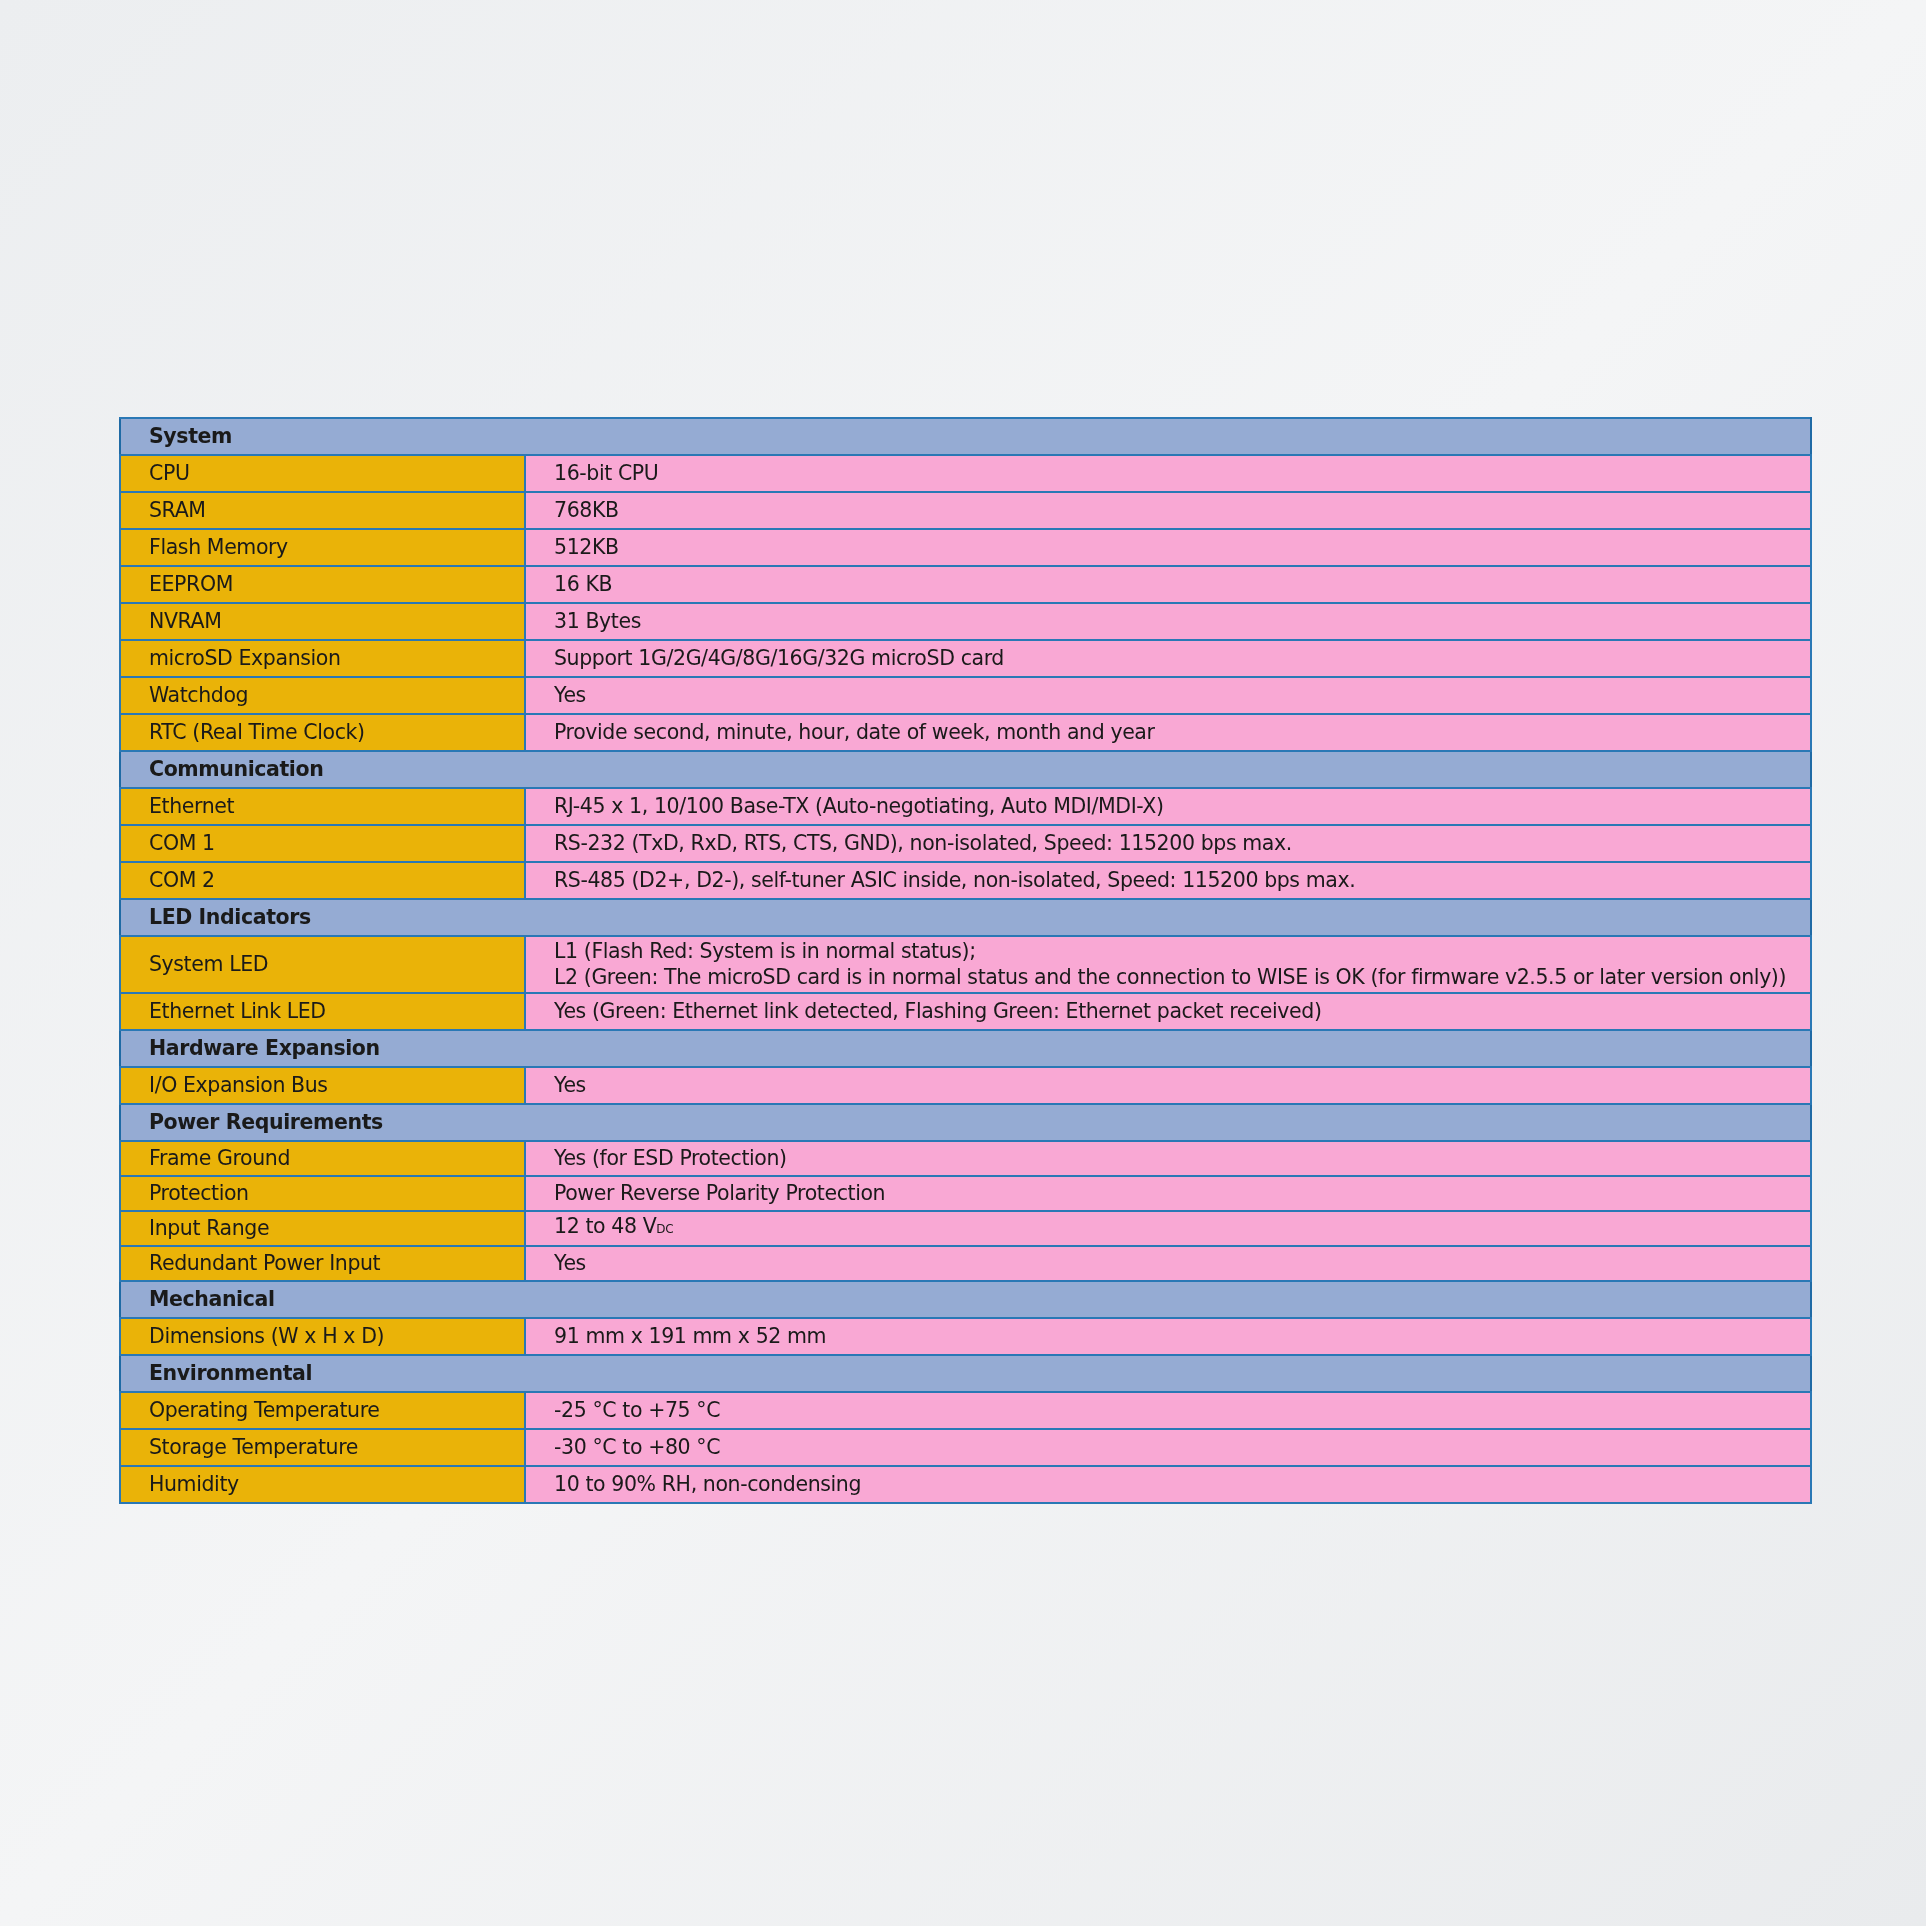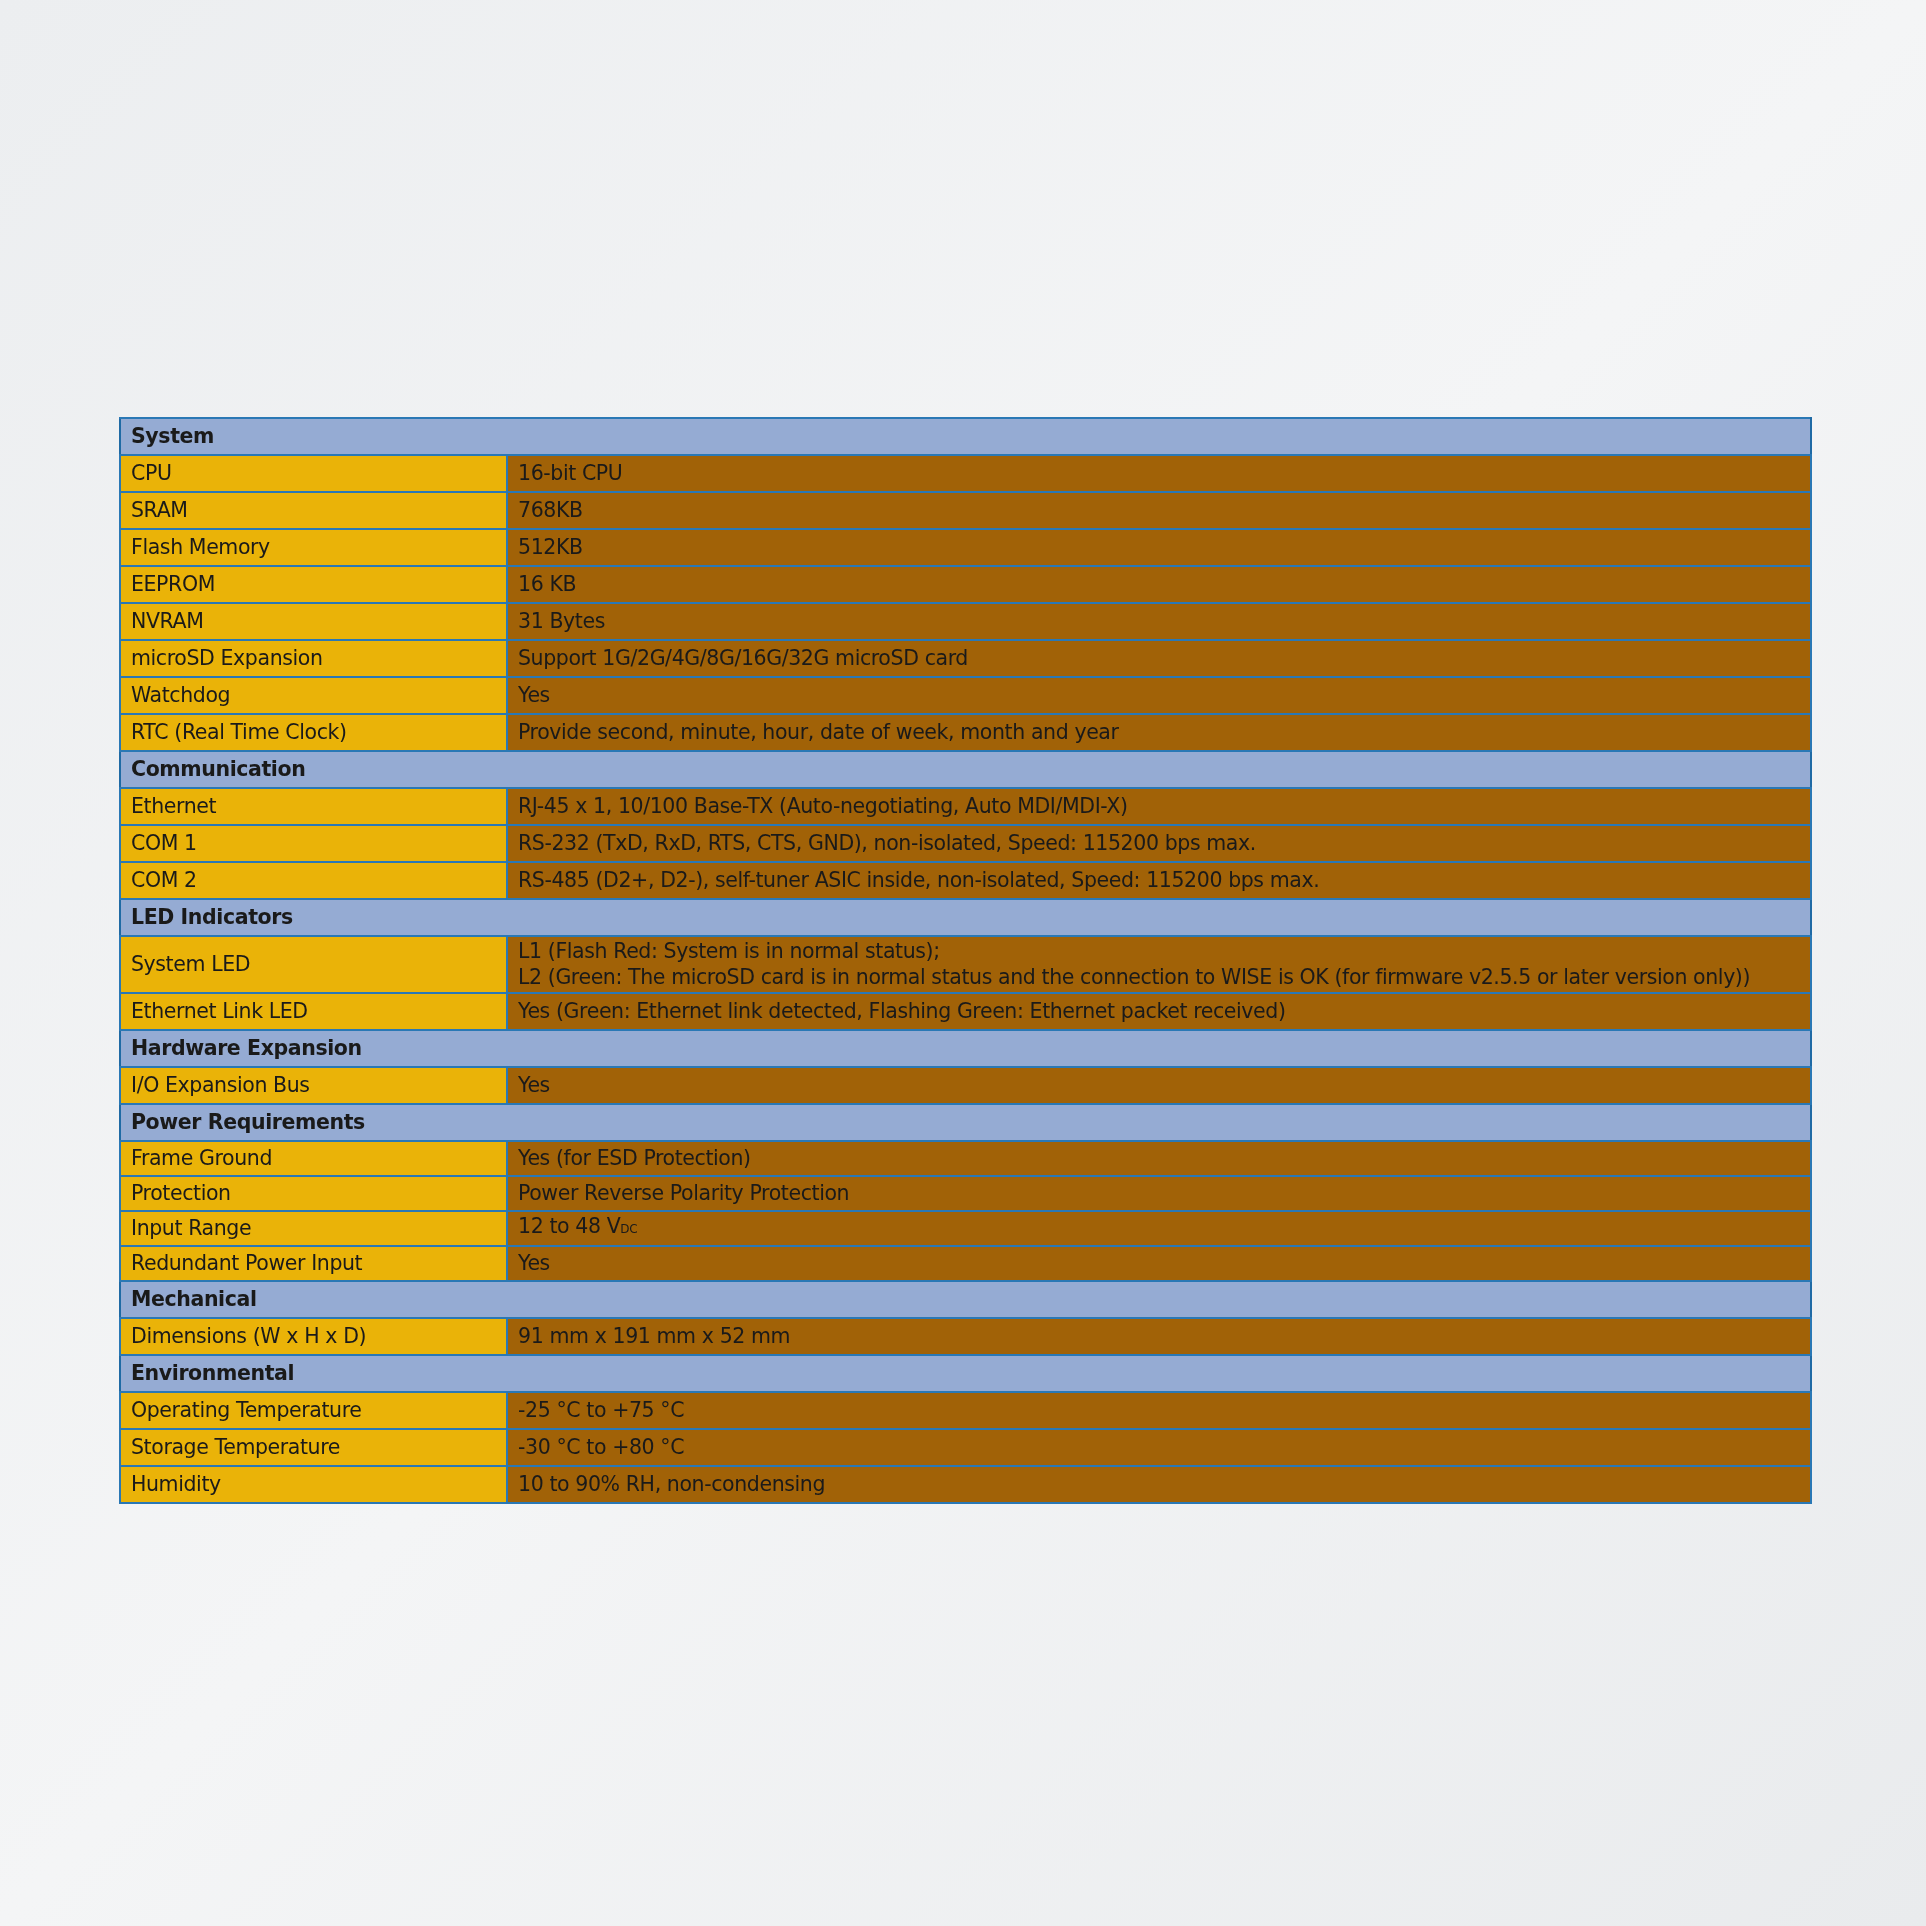--- a/index.html
+++ b/index.html
@@ -1,23 +1,23 @@
 <!DOCTYPE html>
 <html style="font-size:11.3px"><head>
 <meta charset="utf-8">
 <style>
   html,body{margin:0;padding:0;}
   body{width:1926px;height:1926px;background:linear-gradient(135deg,#eceef0 0%,#f4f5f6 50%,#e9ebed 100%);position:relative;overflow:hidden;font-family:"DejaVu Sans",sans-serif;}
   .spec{position:absolute;left:119px;top:417px;width:1693px;border-collapse:collapse;border:2.8px solid #1f6aa5;}
-  .spec td{border:2.1px solid #2a78b5;padding:0 0 0 10px;font-size:20.5px;color:#1a1a1a;height:35px;line-height:25.5px;vertical-align:middle;font-family:"DejaVu Sans",sans-serif;letter-spacing:-0.4px;margin-left:35px;}
+  .spec td{border:2.1px solid #2a78b5;padding:0 0 0 28px;font-size:20.5px;color:#1a1a1a;height:35px;line-height:25.5px;vertical-align:middle;font-family:"DejaVu Sans",sans-serif;letter-spacing:-0.4px;margin-left:35px;}
   .spec tr.section td{background:#95abd3;font-weight:bold;height:35px;border-left-color:#95abd3;border-right-color:#95abd3;}
   .spec tr.section td:first-child{border-left:2.8px solid #1f6aa5;}
   .spec tr.section td:last-child{border-right:2.8px solid #1f6aa5;}
   .spec td.label{background:#eab308;width:375px;}
-  .spec td.value{background:#a16207;}
+  .spec td.value{background:#f9a8d4;}
   .spec tr.tall td{height:55px;}
   .spec tr.short td{height:33px;}
   .sub{font-size:12px;}
 </style>
 </head>
 <body>
 
 <table class="spec">
   <tbody>
 

